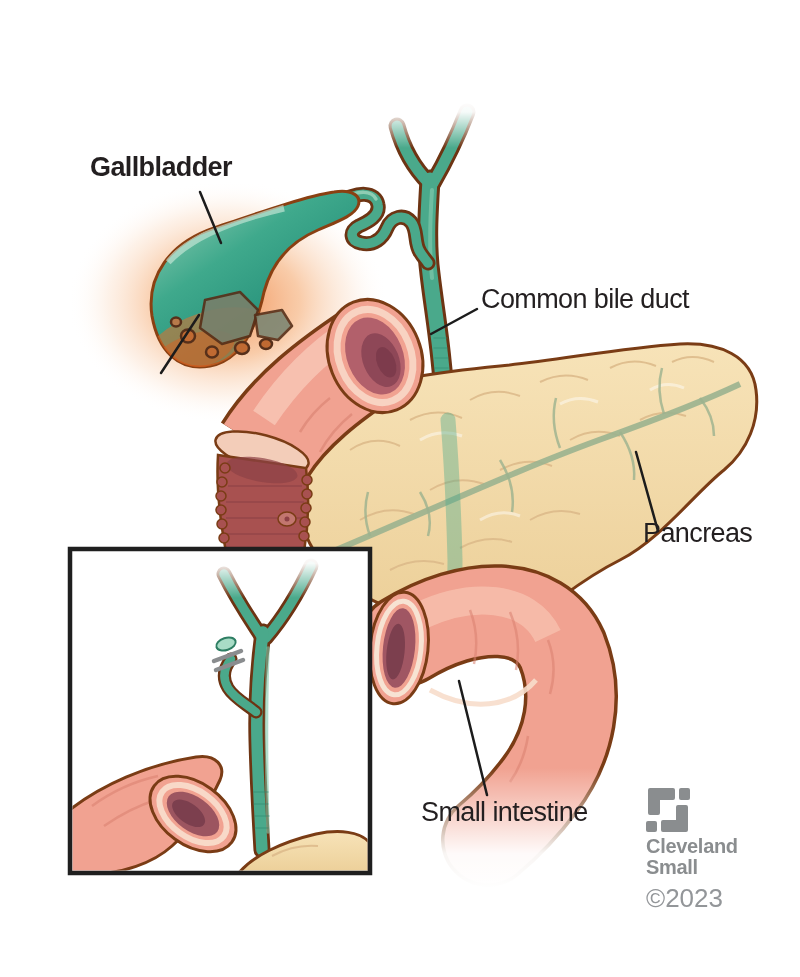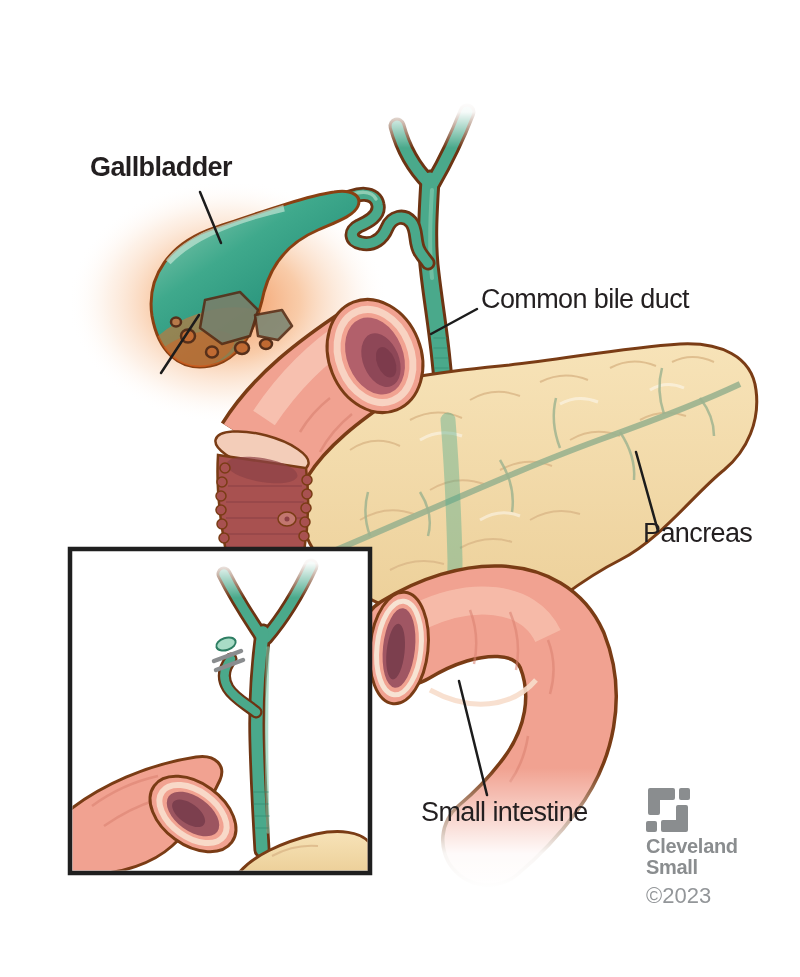--- a/index.html
+++ b/index.html
@@ -8,21 +8,21 @@
   .art{position:absolute;left:0;top:0;}
   .lbl{position:absolute;font-size:27px;color:#231f20;letter-spacing:-0.6px;white-space:nowrap;}
   .b{font-weight:bold;}
   .title{position:absolute;top:44px;left:0;width:100%;text-align:center;
          font-size:32px;font-weight:bold;color:#2b2b2b;letter-spacing:-0.8px;}
   .after{position:absolute;left:70px;width:300px;top:888px;text-align:center;
          font-size:28px;font-weight:bold;color:#231f20;letter-spacing:-0.6px;}
   .brand{position:absolute;left:646px;top:788px;width:130px;color:#8a8d8f;}
   .brand .mark{display:inline-block;}
   .brand .nm{font-size:20px;font-weight:bold;line-height:21px;letter-spacing:-0.3px;}
-  .brand .cp{font-size:22px;color:#939699;margin-top:5px;font-weight:normal;}
+  .brand .cp{font-size:26px;color:#939699;margin-top:5px;font-weight:normal;}
 </style>
 </head>
 <body>
 
 <div class="stage">
 
   <svg class="art" width="800" height="977" viewBox="0 0 800 977">
     <defs>
       <radialGradient id="glowG" cx="50%" cy="50%" r="50%">
         <stop offset="0%" stop-color="#ed7c3a" stop-opacity="0.85"></stop>

